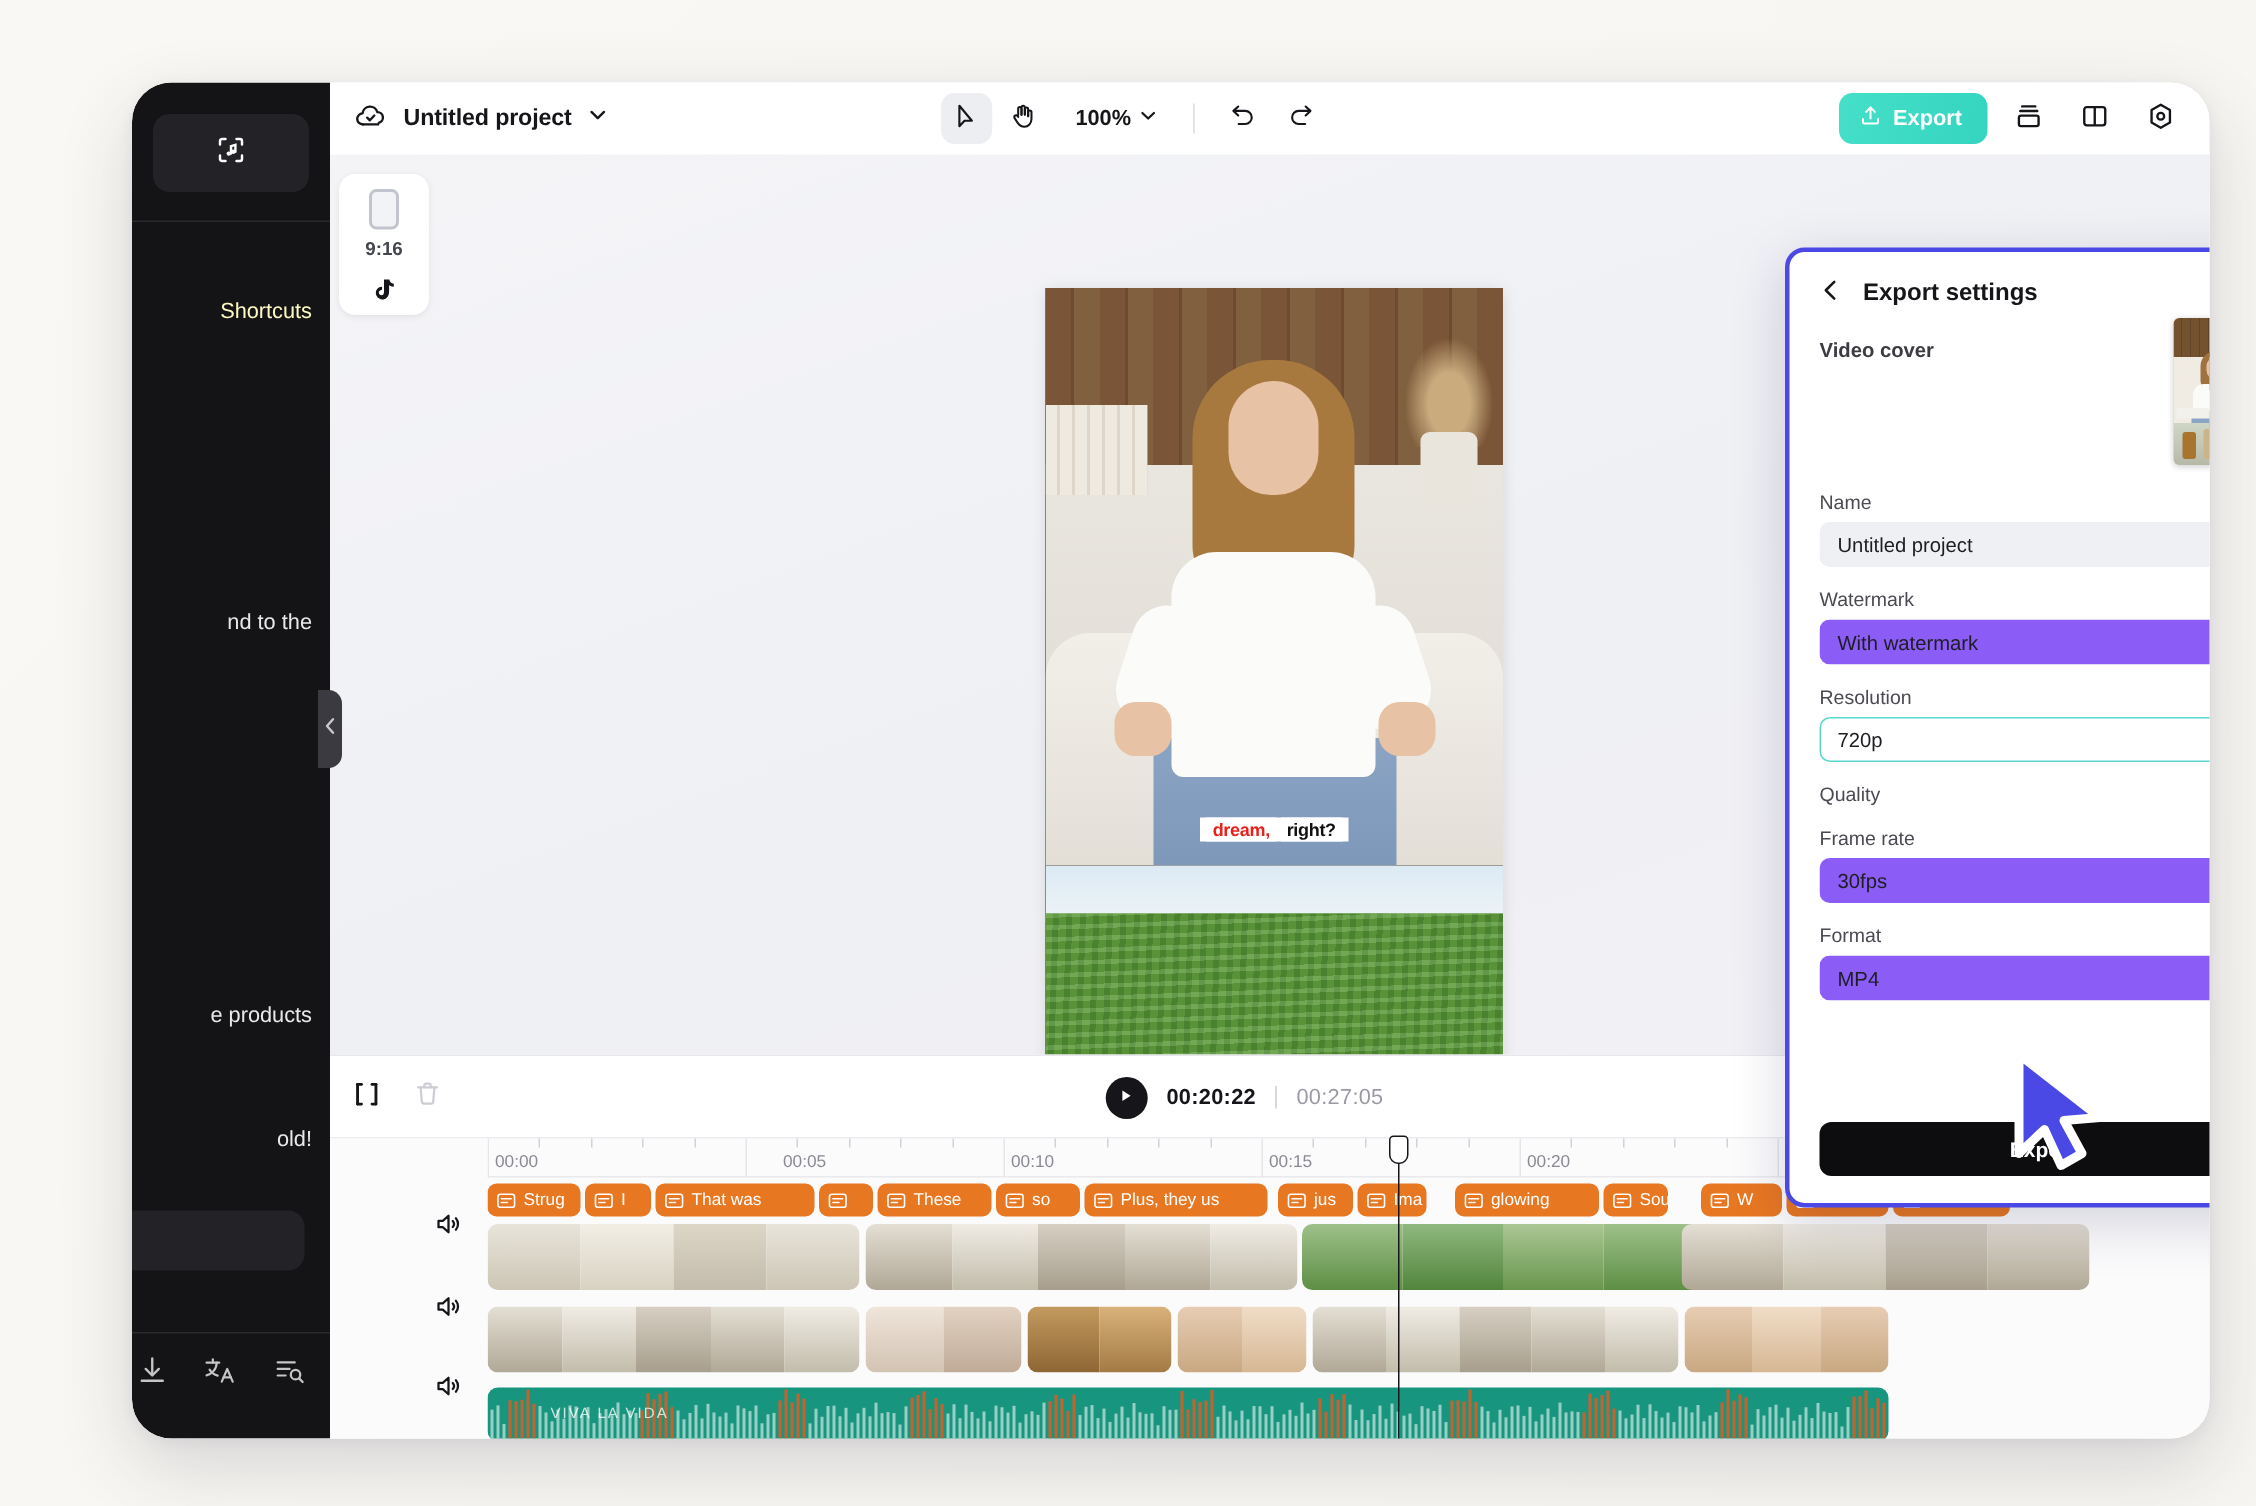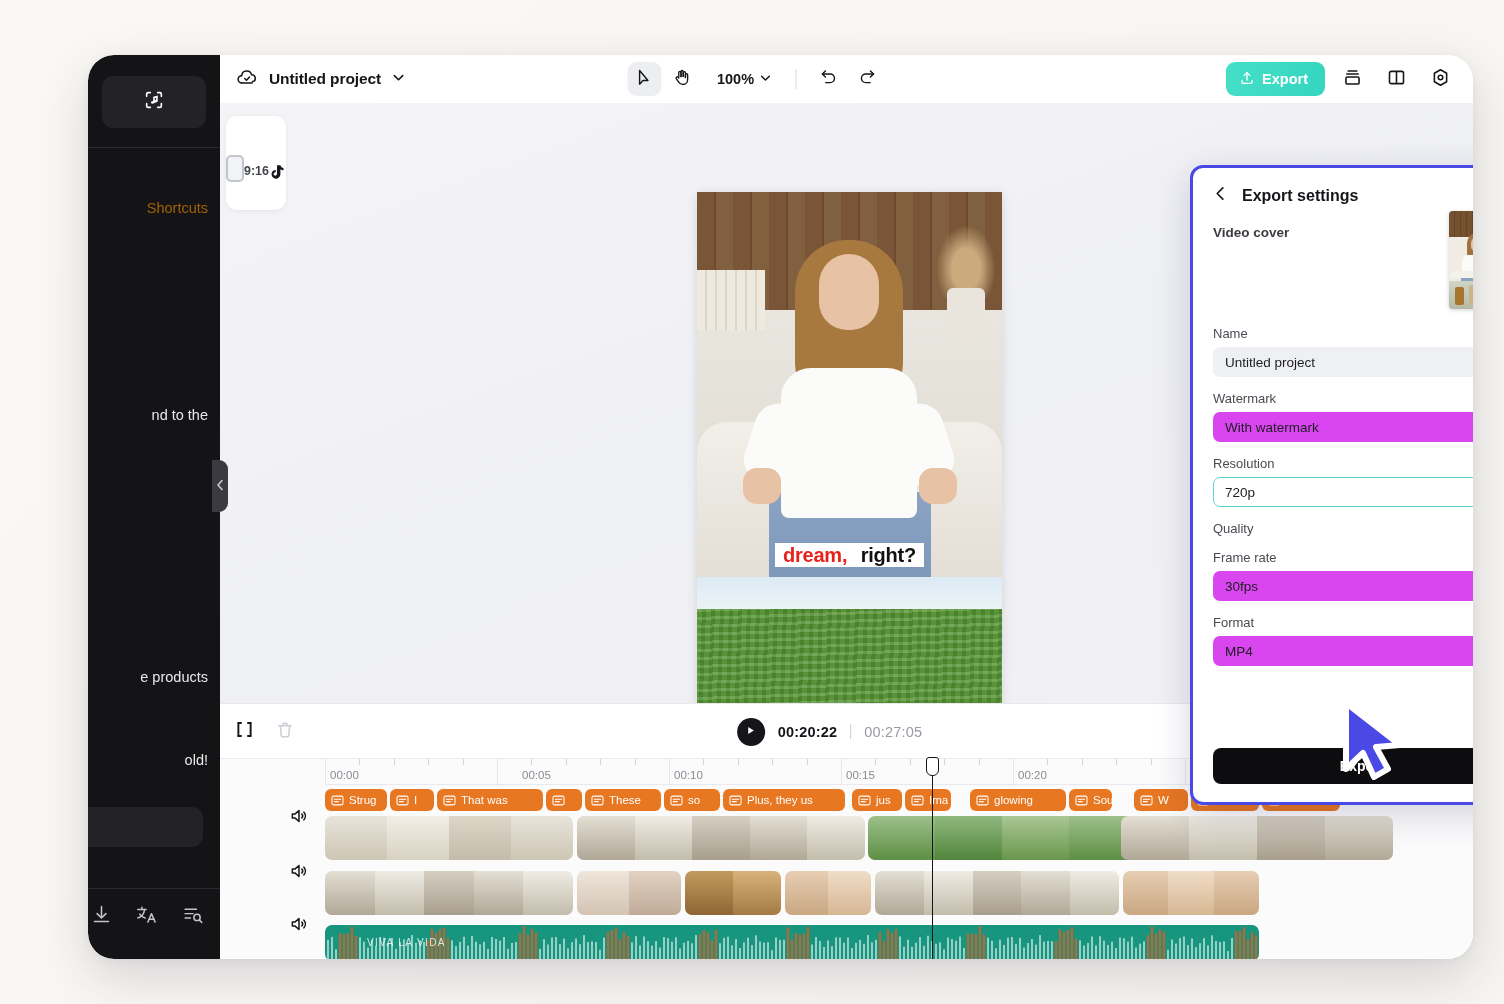--- a/index.html
+++ b/index.html
@@ -44,21 +44,21 @@
     display: flex; align-items: center; justify-content: center;
   }
   .dp-divider {
     position: absolute; left: 0; width: 132px; height: 1px;
     background: #2a2a2e;
   }
   .dp-shortcuts {
     position: absolute;
     left: 0; right: 12px; top: 145px;
     text-align: right;
-    color: #a16207;
+    color: #fef9c3;
     font-size: 14.5px;
   }
   .dp-text {
     position: absolute;
     right: 12px;
     color: #e8e8ea;
     font-size: 14.5px;
     white-space: nowrap;
     text-align: center;
   }
@@ -152,21 +152,21 @@
     position: absolute;
     left: 0; top: 48px;
     width: 1253px; height: 600px;
     background: linear-gradient(160deg,#f4f4f7 0%,#eff0f4 55%,#f2f0f5 100%);
   }
   .ratio-card {
     position: absolute; left: 6px; top: 13px;
     width: 60px; height: 94px;
     background: #fff; border-radius: 11px;
     box-shadow: 0 1px 4px rgba(0,0,0,.07);
-    display: flex; flex-direction: row; align-items: center;
+    display: flex; flex-direction: column; align-items: center;
     padding-top: 10px;
   }
   .ratio-box {
     width: 20px; height: 27px; border: 2px solid #c2c5cd;
     border-radius: 5px; background: #f2f3f6;
   }
   .ratio-label { font-size: 12.5px; color: #44464e; margin-top: 6px; font-weight: bold;}
   .ratio-tiktok { margin-top: 11px; }
 
   .preview {
@@ -208,21 +208,21 @@
   .pv-hand-l { position:absolute; left:46px; top:276px; width:38px; height:36px;
     background:#e8c2a4; border-radius:14px;}
   .pv-hand-r { position:absolute; left:222px; top:276px; width:38px; height:36px;
     background:#e8c2a4; border-radius:14px;}
   .pv-caption {
     position: absolute; left: 0; top: 352px; width: 305px;
     text-align: center; z-index: 5;
   }
   .pv-caption span {
     background:#fff; padding: 1px 4px;
-    font-size: 20px; font-weight: bold; letter-spacing:-.2px;
+    font-size: 12px; font-weight: bold; letter-spacing:-.2px;
   }
   .cap-red { color: #e8211c; }
   .cap-blk { color: #111; }
   
   .pv-bot { position:absolute; left:0; top:385px; width:305px; height:156px; overflow:hidden;}
   .pv-sky { position:absolute; left:0; top:0; width:305px; height:38px;
     background: linear-gradient(#dceaf4,#eef4f7);}
   .pv-field { position:absolute; left:0; top:32px; width:305px; height:124px;
     background: repeating-linear-gradient(92deg,#5f9b3c 0 5px,#4e8a31 5px 9px),
                 linear-gradient(#69a544,#3f7a28);}
@@ -346,21 +346,21 @@
   .ct-body{position:absolute;left:13px;top:44px;width:30px;height:24px;background:#fbfbf9;border-radius:7px 7px 2px 2px;}
   .ct-jean{position:absolute;left:12px;top:62px;width:32px;height:12px;background:#8ba4c4;}
   .ct-counter{position:absolute;left:2px;top:60px;width:52px;height:7px;background:#f3f1ec;}
   .ct-bot{position:absolute;left:0;top:70px;width:56px;height:28px;
     background:linear-gradient(#cfd6c6,#b7b9a7);}
   .ct-b1{position:absolute;left:6px;top:76px;width:9px;height:18px;background:#a8742e;border-radius:2px;}
   .ct-b2{position:absolute;left:20px;top:74px;width:10px;height:20px;background:#cbb48a;border-radius:2px;}
 
   .field-label { font-size:13px; color:#4a4a52; margin: 14px 0 6px 0; }
   .field-box {
-    height:30px; border-radius:7px; background:#d946ef;
+    height:30px; border-radius:7px; background:#8b5cf6;
     display:flex; align-items:center; justify-content:space-between;
     padding: 0 11px;
     font-size:13.5px; color:#1d1d22;
     border:1.5px solid transparent;
   }
   .field-box.focused { background:#fff; border-color:#5ad8d0; }
   .field-box.input-like { background:#eef0f3; }
   .ep-export-btn {
     position:absolute; left:20px; bottom:18px;
     width:298px; height:36px; border-radius:8px;

